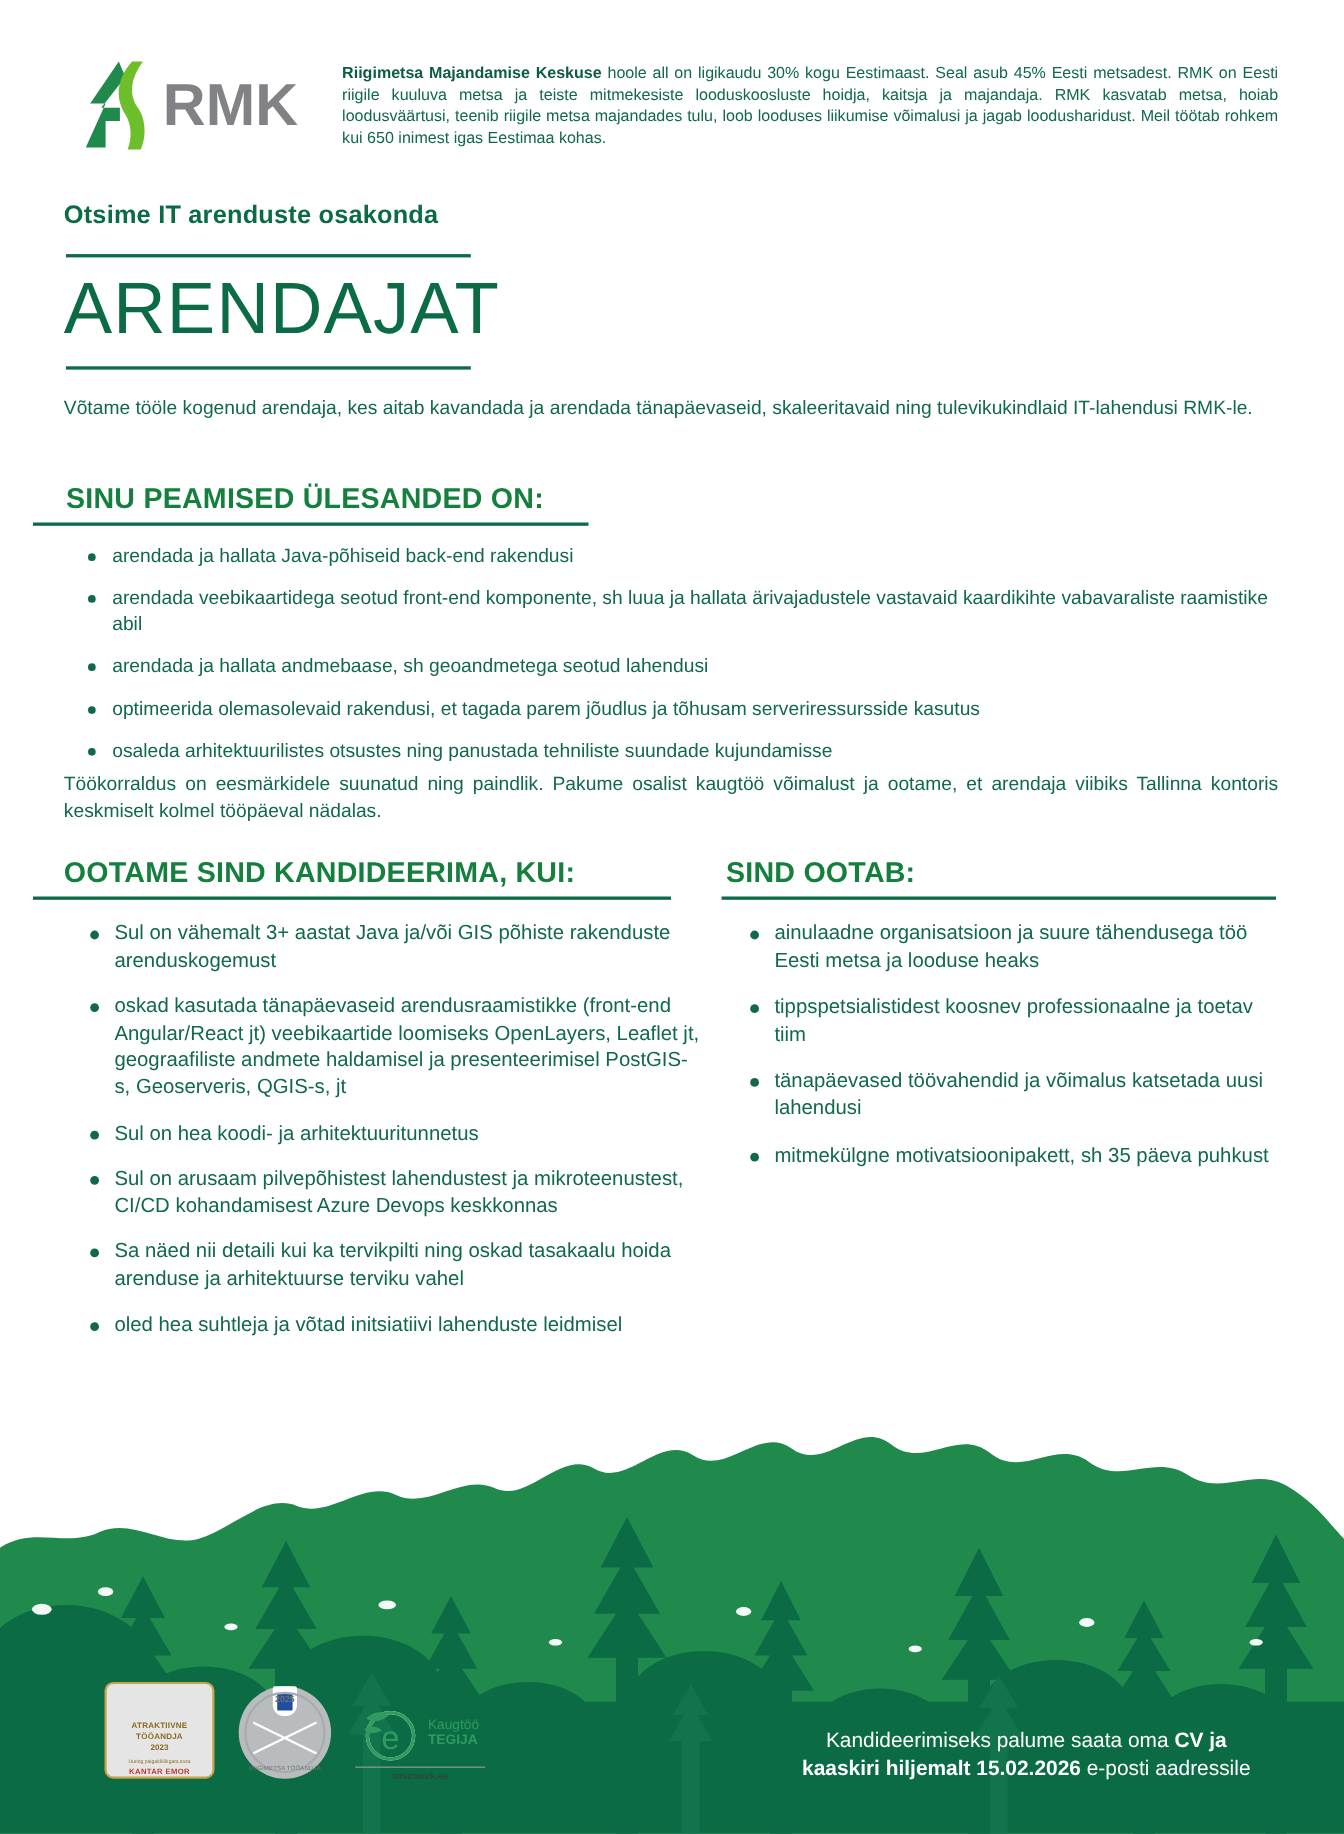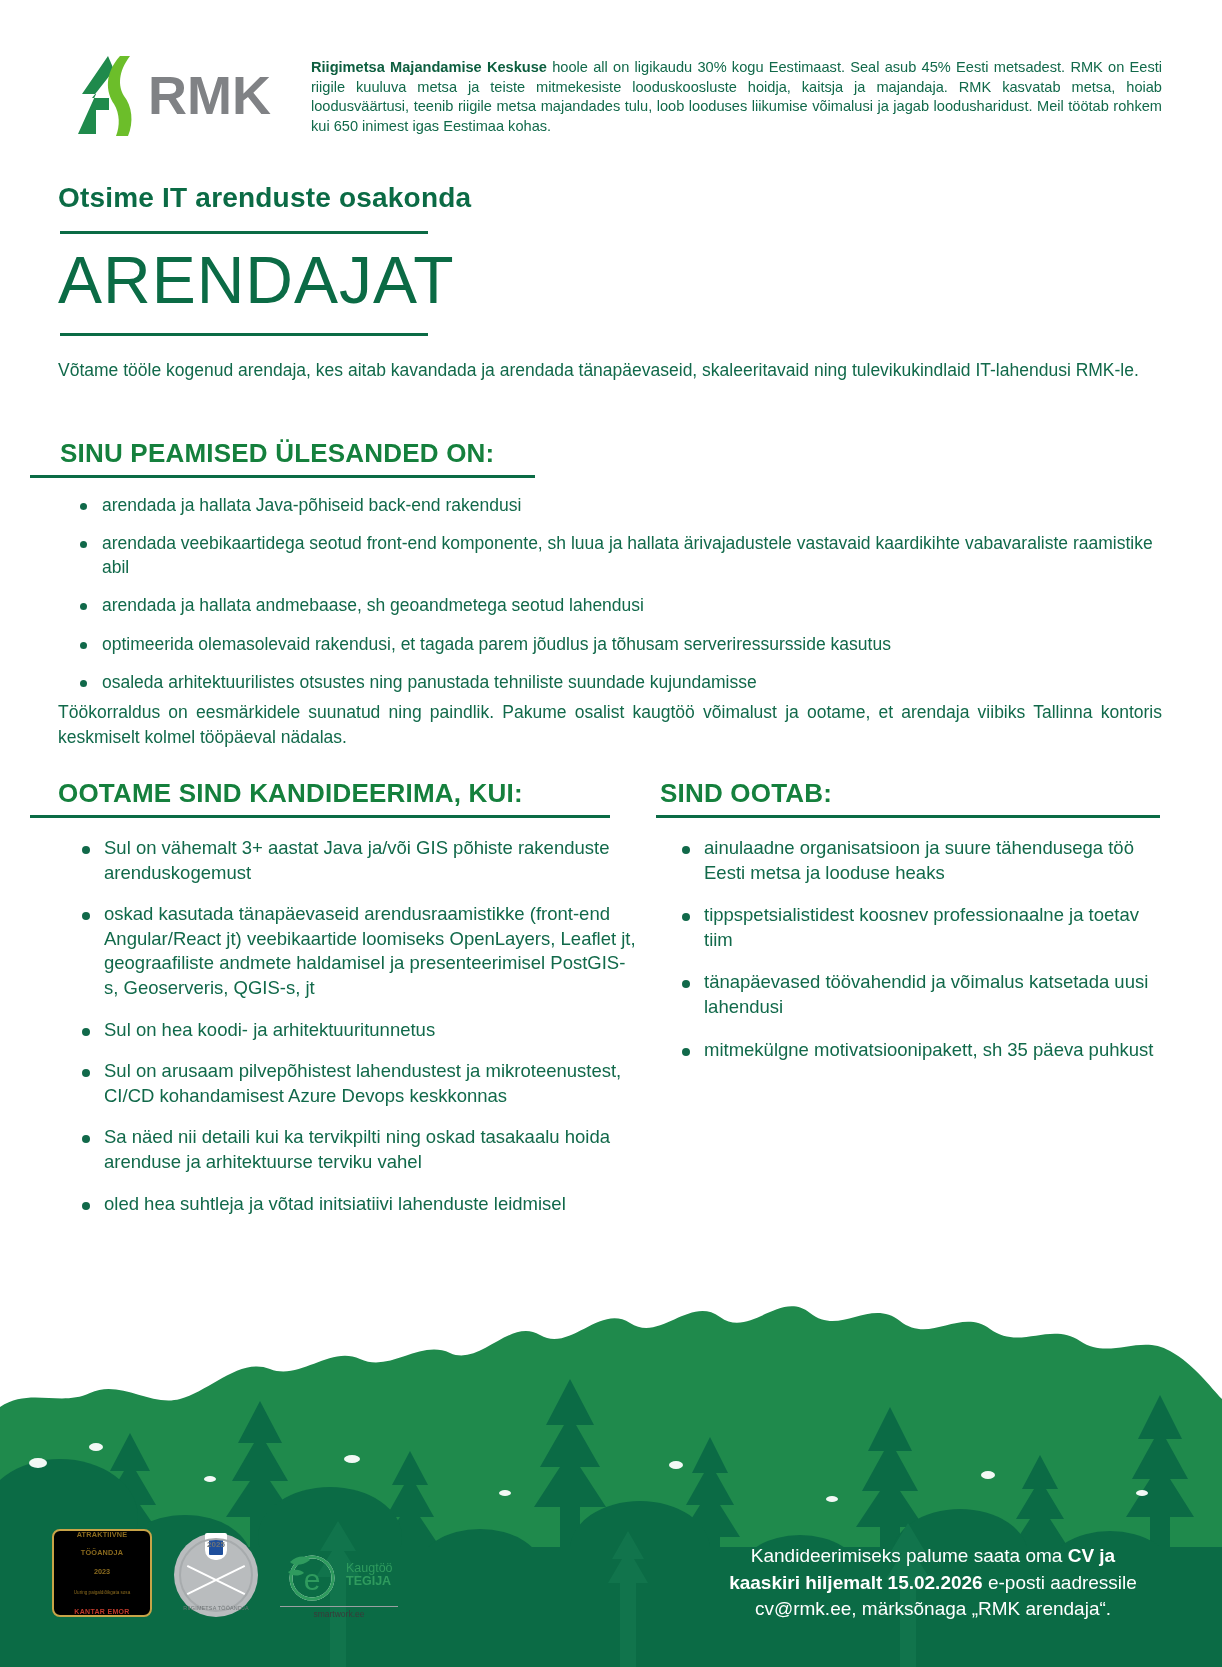--- a/index.html
+++ b/index.html
@@ -13,21 +13,21 @@
   .page{position:absolute;inset:0;}
 
   
   .header{position:absolute;left:62px;top:48px;width:1100px;display:flex;gap:34px;align-items:flex-start;}
   .logo{width:215px;flex:0 0 215px;height:95px;position:relative;}
   .logo svg{display:block;}
   .intro{flex:1;font-size:14.6px;line-height:1.35;color:#11694a;text-align:justify;padding-top:10px;}
   .intro b{font-weight:bold;color:#0d5e3f;}
 
   
-  .kicker{position:absolute;left:58px;top:182px;font-size:28px;font-weight:bold;letter-spacing:.2px;color:#0b6b45;}
+  .kicker{position:absolute;left:58px;top:182px;font-size:23px;font-weight:bold;letter-spacing:.2px;color:#0b6b45;}
   .rule-top{position:absolute;left:60px;top:231px;width:368px;height:3px;background:#0b6b45;}
   .big-title{position:absolute;left:58px;top:247px;font-size:66px;font-weight:normal;letter-spacing:1px;color:#0b6b45;line-height:1;}
   .rule-bot{position:absolute;left:60px;top:333px;width:368px;height:3px;background:#0b6b45;}
 
   .lead{position:absolute;left:58px;top:358px;width:1104px;font-size:17.5px;line-height:1.45;color:#11694a;text-align:justify;}
 
   
   .sec-h{font-size:26px;font-weight:bold;color:#15803d;letter-spacing:.2px;white-space:nowrap;}
   .sec-rule{height:3px;background:#0b6b45;margin-top:6px;}
 
@@ -57,22 +57,22 @@
   #col-right .ul li:before{left:22px;top:10px;width:8px;height:8px;}
 
   
   .forest{position:absolute;left:0;bottom:0;width:1222px;height:560px;pointer-events:none;}
   .forest svg{display:block;width:1222px;height:560px;}
 
   
   .badges{position:absolute;left:52px;bottom:50px;display:flex;align-items:flex-end;gap:22px;}
   .badge{position:relative;}
 
-  .badge-kantar{width:96px;height:84px;border:2px solid #c8a448;border-radius:8px;background:#000000;
-     display:flex;flex-direction:column;align-items:center;justify-content:space-between;gap:1px;}
+  .badge-kantar{width:96px;height:84px;border:2px solid #c8a448;border-radius:8px;background:#e5e5e5;
+     display:flex;flex-direction:column;align-items:center;justify-content:flex-end;gap:1px;margin-left:43px;}
   .badge-kantar .b1{font-size:7.3px;font-weight:bold;color:#8a6a1e;letter-spacing:.2px;line-height:1.15;text-align:center;}
   .badge-kantar .b2{font-size:7.3px;font-weight:bold;color:#8a6a1e;}
   .badge-kantar .b3{font-size:4.6px;color:#8a6a1e;margin-top:5px;text-align:center;}
   .badge-kantar .b4{font-size:7px;font-weight:bold;color:#c0392b;margin-top:3px;letter-spacing:.3px;}
 
   .badge-seal{width:84px;height:84px;border-radius:50%;background:#b9bcbe;position:relative;
      display:flex;align-items:flex-start;justify-content:center;}
   .badge-seal .ring{position:absolute;inset:5px;border-radius:50%;border:2px solid #a7abad;}
   .badge-seal .yr{position:absolute;top:7px;left:0;right:0;text-align:center;font-size:8px;color:#6f7476;font-weight:bold;}
   .badge-seal .shield{width:22px;height:27px;background:#ffffff;border-radius:2px 2px 10px 10px;display:flex;
@@ -261,16 +261,15 @@
         <span class="t2">TEGIJA</span>
       </div>
       <div class="url">smartwork.ee</div>
     </div>
 
   </div>
 
   <div class="contact">
     <div><span>Kandideerimiseks palume saata oma </span><b>CV ja</b></div>
     <div><b>kaaskiri hiljemalt 15.02.2026</b><span> e-posti aadressile</span></div>
-    <div>cv@rmk.ee, märksõnaga „RMK arendaja“.</div>
   </div>
 
 </div>
 
 </body></html>

